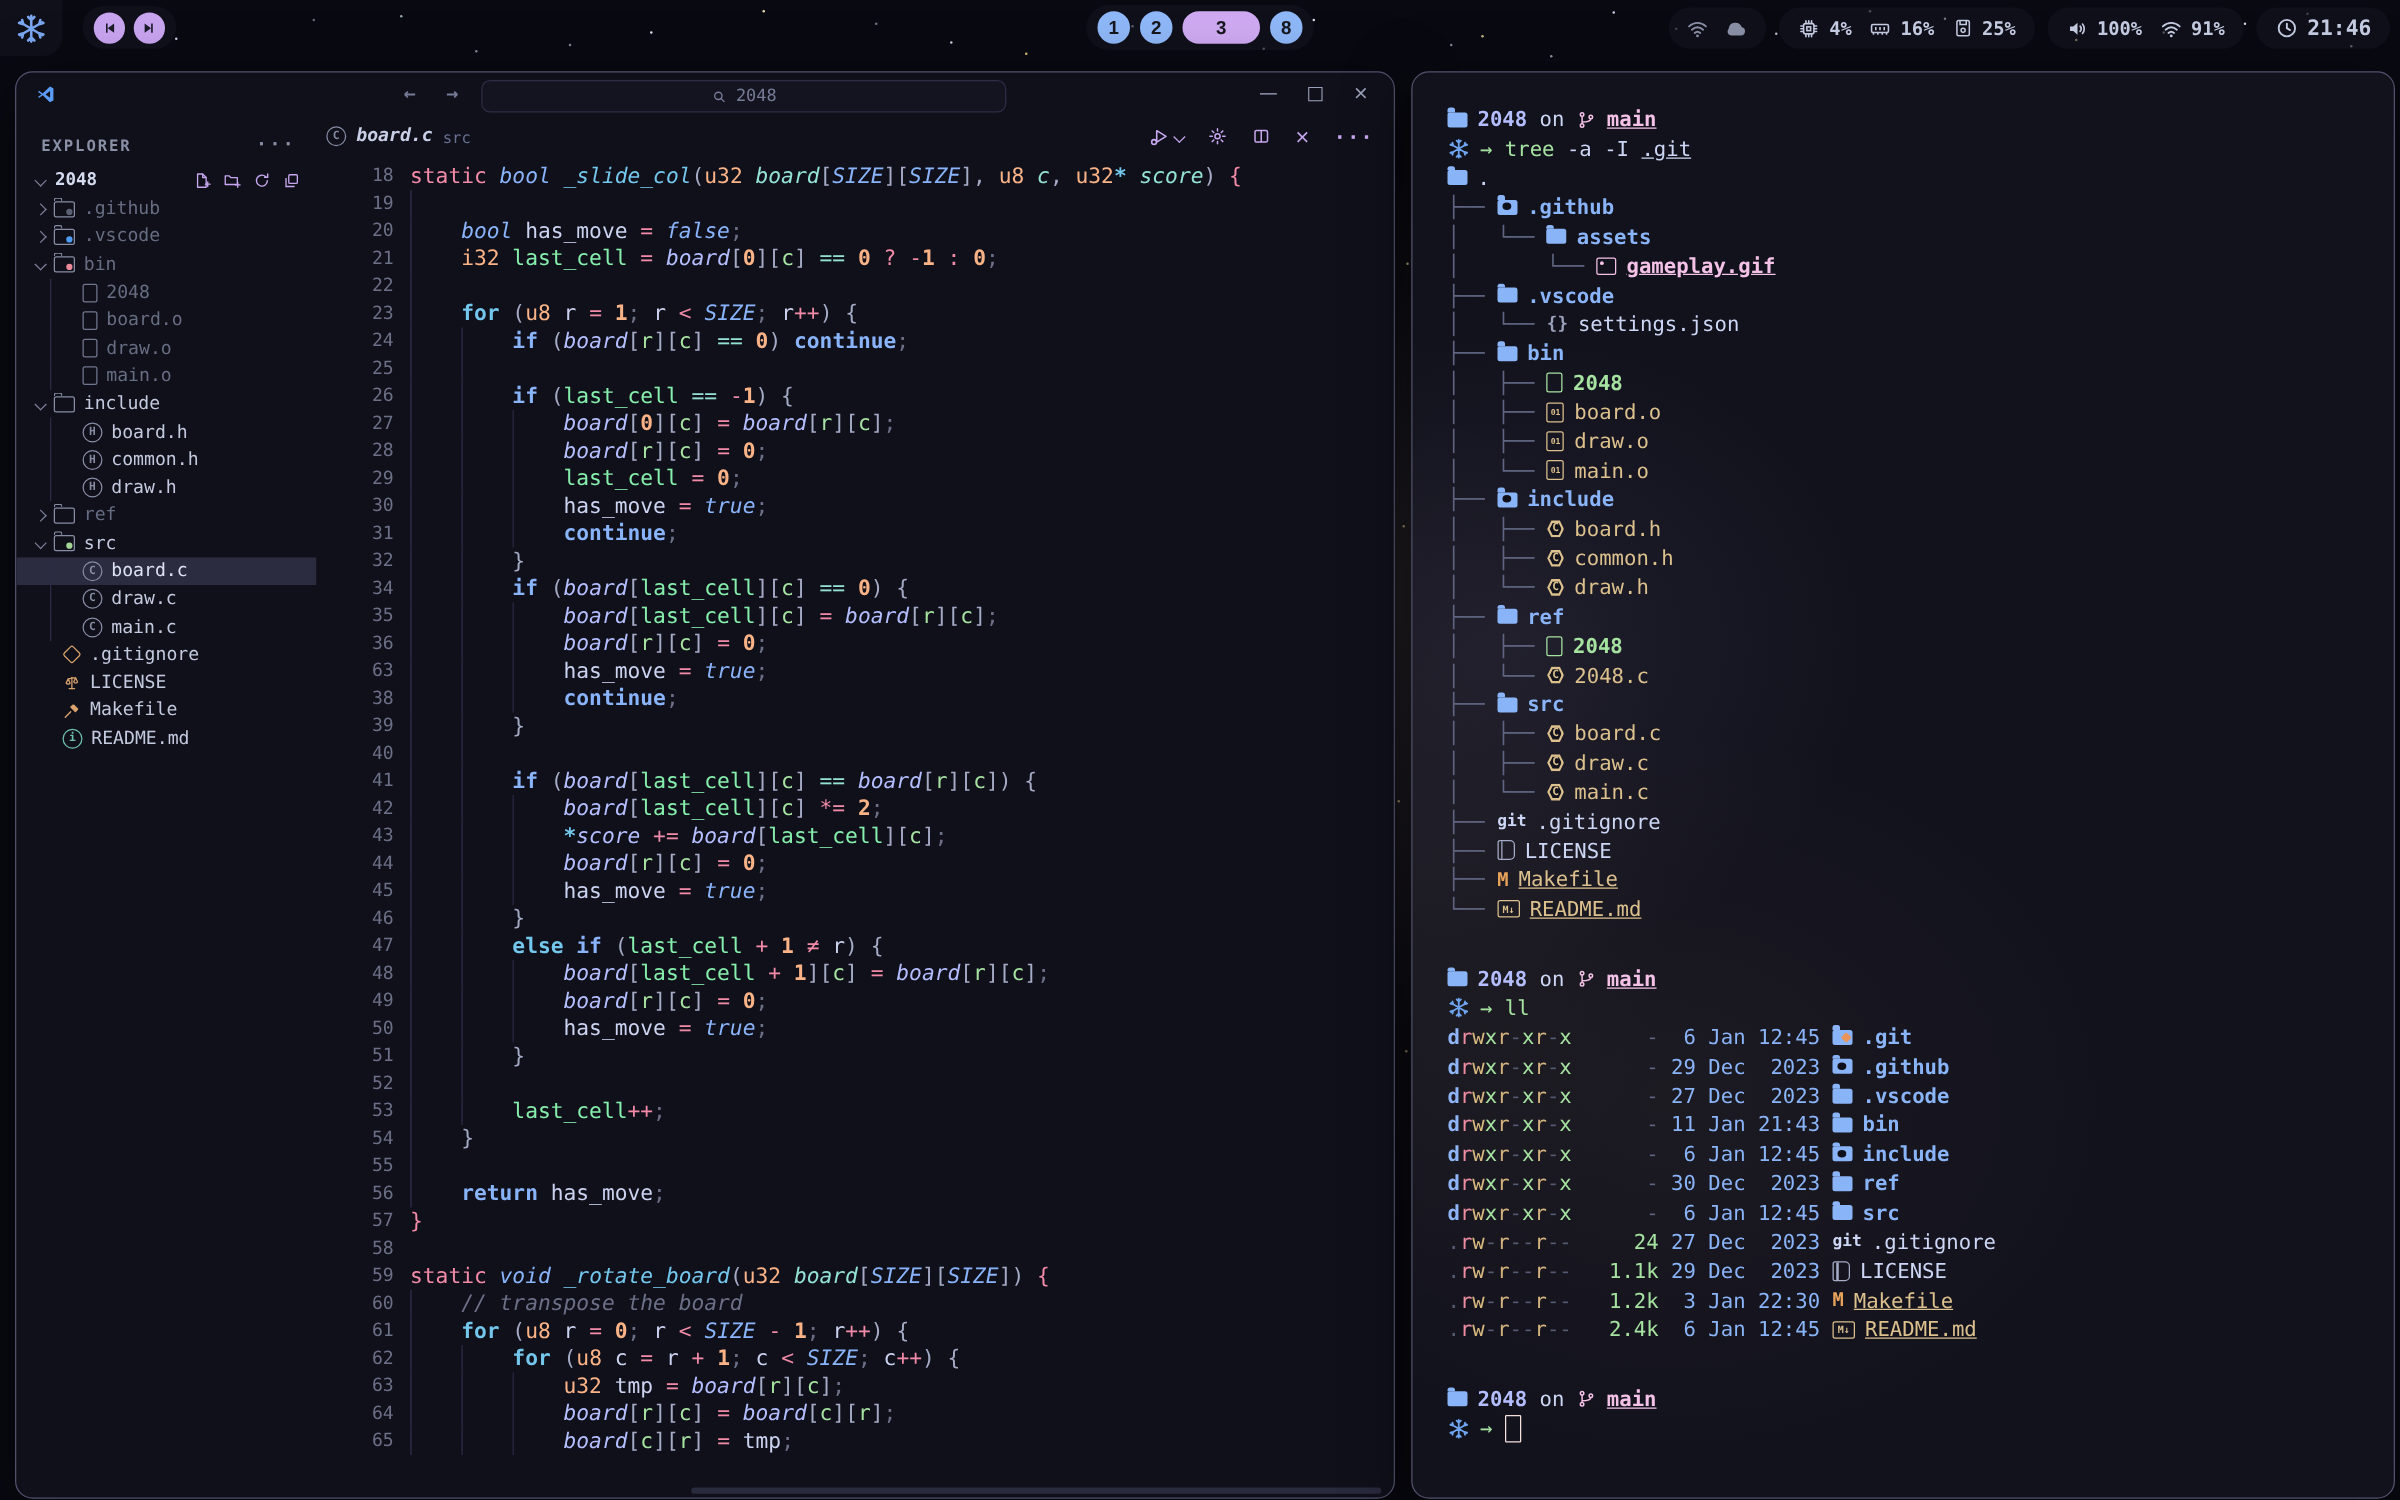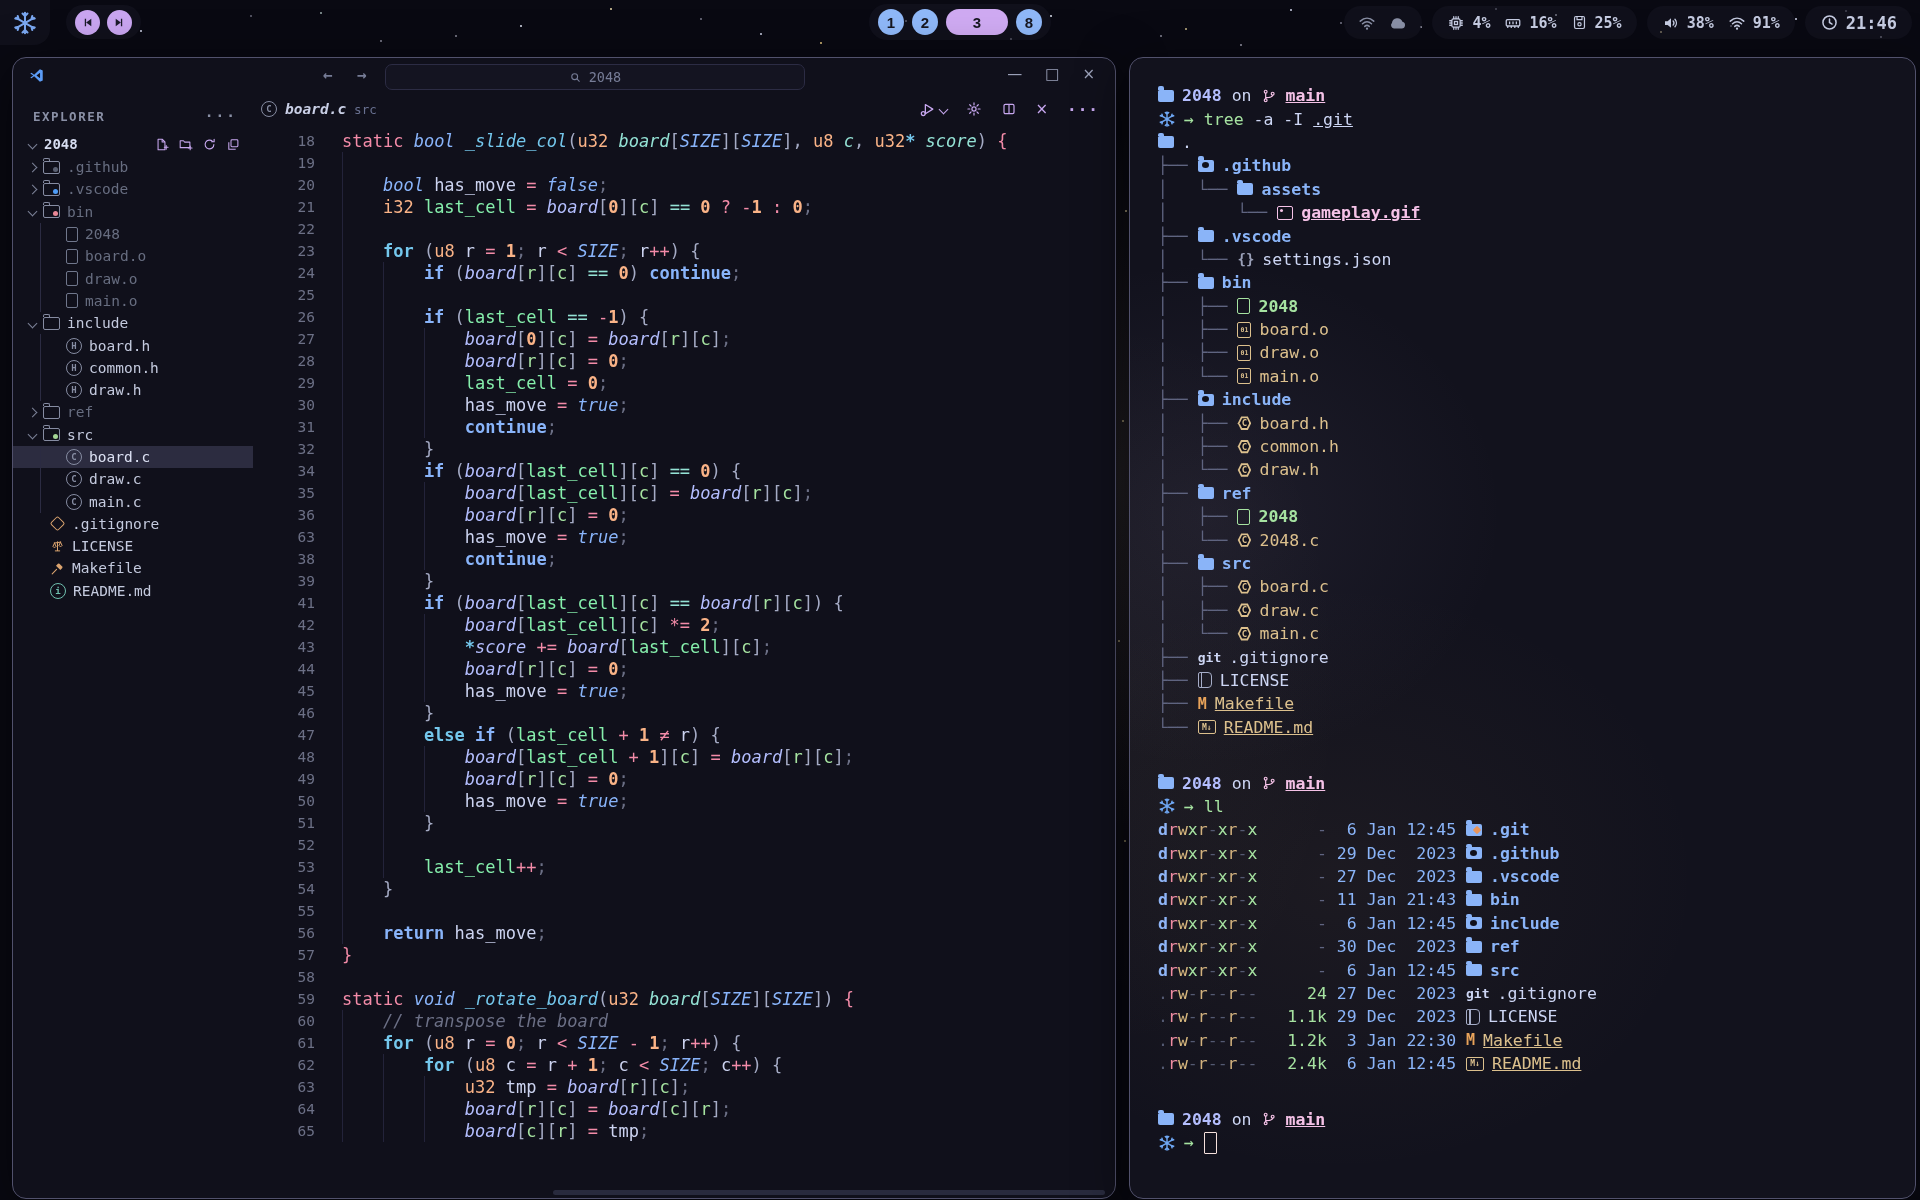--- a/index.html
+++ b/index.html
@@ -97,21 +97,21 @@
   #tab1{display:flex;align-items:center;gap:8px;margin-left:8px;cursor:pointer;}
   #tab1 .nm{font-style:italic;font-size:14.5px;color:#c9cfe6;}
   #tab1 .pth{font-size:12.5px;color:#687090;}
   #tabacts{margin-left:auto;display:flex;gap:19px;margin-right:16px;color:#c7a7ef;align-items:center;}
   #tabacts span{cursor:pointer;display:flex;align-items:center;}
   #tabacts .x{font-size:15px;font-family:"DejaVu Sans",sans-serif;}
   #tabacts .dots{letter-spacing:1px;font-weight:bold;}
   #code{flex:1;padding-top:6px;position:relative;}
   .cl{display:flex;height:22px;line-height:22px;font-size:17px;white-space:pre;}
   .ln{width:62px;text-align:right;color:#6c7086;font-size:14.5px;flex:none;}
-  .ct{margin-left:27px;}
+  .ct{margin-left:13px;}
   .ind{display:inline-block;width:4ch;height:22px;vertical-align:top;
        background:linear-gradient(90deg,#23233a 1.2px,transparent 1.2px);}
   .pk{color:#f38ba8;}  .bl{color:#89b4fa;font-weight:bold;}
   .bli{color:#89b4fa;font-style:italic;} .cy{color:#74c7ec;font-weight:bold;}
   .cyi{color:#74c7ec;font-style:italic;} .or{color:#fab387;}
   .nm{color:#fab387;font-weight:bold;}   .tl{color:#94e2d5;}
   .tli{color:#94e2d5;font-style:italic;} .bd{color:#b4befe;font-style:italic;}
   .rs{color:#86efac;} .gr{color:#a6e3a1;} .wh{color:#ccd3f0;}
   .pu{color:#a5abc5;} .sc{color:#6c7086;} .cm{color:#6c7086;font-style:italic;}
   #hscroll{position:absolute;left:300px;right:10px;bottom:3px;height:5px;border-radius:3px;
@@ -319,21 +319,21 @@
           <span>25%</span>
         </span>
     </div>
     <div class="pill">
       <span class="statitem">
           <span class="sicon">
             <svg class="ic" width="18" height="18">
               <use href="#volic"></use>
             </svg>
           </span>
-          <span>38%</span>
+          <span>100%</span>
         </span>
       <span class="statitem">
           <span class="sicon">
             <svg class="ic" width="18" height="18">
               <use href="#wifiic"></use>
             </svg>
           </span>
           <span>91%</span>
         </span>
     </div>
@@ -564,20 +564,21 @@
             <div class="cl"><span class="ln">29</span><span class="ct"><span class="ind"></span><span class="ind"></span><span class="ind"></span><span class="rs">last_cell </span><span class="pk">= </span><span class="nm">0</span><span class="sc">;</span></span></div>
             <div class="cl"><span class="ln">30</span><span class="ct"><span class="ind"></span><span class="ind"></span><span class="ind"></span><span class="wh">has_move </span><span class="pk">= </span><span class="bli">true</span><span class="sc">;</span></span></div>
             <div class="cl"><span class="ln">31</span><span class="ct"><span class="ind"></span><span class="ind"></span><span class="ind"></span><span class="bl">continue</span><span class="sc">;</span></span></div>
             <div class="cl"><span class="ln">32</span><span class="ct"><span class="ind"></span><span class="ind"></span><span class="pu">}</span></span></div>
             <div class="cl"><span class="ln">34</span><span class="ct"><span class="ind"></span><span class="ind"></span><span class="bl">if </span><span class="pu">(</span><span class="bd">board</span><span class="pu">[</span><span class="rs">last_cell</span><span class="pu">][</span><span class="gr">c</span><span class="pu">] </span><span class="tl">== </span><span class="nm">0</span><span class="pu">) {</span></span></div>
             <div class="cl"><span class="ln">35</span><span class="ct"><span class="ind"></span><span class="ind"></span><span class="ind"></span><span class="bd">board</span><span class="pu">[</span><span class="rs">last_cell</span><span class="pu">][</span><span class="gr">c</span><span class="pu">] </span><span class="pk">= </span><span class="bd">board</span><span class="pu">[</span><span class="gr">r</span><span class="pu">][</span><span class="gr">c</span><span class="pu">]</span><span class="sc">;</span></span></div>
             <div class="cl"><span class="ln">36</span><span class="ct"><span class="ind"></span><span class="ind"></span><span class="ind"></span><span class="bd">board</span><span class="pu">[</span><span class="gr">r</span><span class="pu">][</span><span class="gr">c</span><span class="pu">] </span><span class="pk">= </span><span class="nm">0</span><span class="sc">;</span></span></div>
             <div class="cl"><span class="ln">63</span><span class="ct"><span class="ind"></span><span class="ind"></span><span class="ind"></span><span class="wh">has_move </span><span class="pk">= </span><span class="bli">true</span><span class="sc">;</span></span></div>
             <div class="cl"><span class="ln">38</span><span class="ct"><span class="ind"></span><span class="ind"></span><span class="ind"></span><span class="bl">continue</span><span class="sc">;</span></span></div>
             <div class="cl"><span class="ln">39</span><span class="ct"><span class="ind"></span><span class="ind"></span><span class="pu">}</span></span></div>
+            <div class="cl"><span class="ln">40</span><span class="ct"><span class="ind"></span><span class="ind"></span></span></div>
             <div class="cl"><span class="ln">41</span><span class="ct"><span class="ind"></span><span class="ind"></span><span class="bl">if </span><span class="pu">(</span><span class="bd">board</span><span class="pu">[</span><span class="rs">last_cell</span><span class="pu">][</span><span class="gr">c</span><span class="pu">] </span><span class="tl">== </span><span class="bd">board</span><span class="pu">[</span><span class="gr">r</span><span class="pu">][</span><span class="gr">c</span><span class="pu">]) {</span></span></div>
             <div class="cl"><span class="ln">42</span><span class="ct"><span class="ind"></span><span class="ind"></span><span class="ind"></span><span class="bd">board</span><span class="pu">[</span><span class="rs">last_cell</span><span class="pu">][</span><span class="gr">c</span><span class="pu">] </span><span class="pk">*= </span><span class="nm">2</span><span class="sc">;</span></span></div>
             <div class="cl"><span class="ln">43</span><span class="ct"><span class="ind"></span><span class="ind"></span><span class="ind"></span><span class="cy">*</span><span class="bd">score </span><span class="pk">+= </span><span class="bd">board</span><span class="pu">[</span><span class="rs">last_cell</span><span class="pu">][</span><span class="gr">c</span><span class="pu">]</span><span class="sc">;</span></span></div>
             <div class="cl"><span class="ln">44</span><span class="ct"><span class="ind"></span><span class="ind"></span><span class="ind"></span><span class="bd">board</span><span class="pu">[</span><span class="gr">r</span><span class="pu">][</span><span class="gr">c</span><span class="pu">] </span><span class="pk">= </span><span class="nm">0</span><span class="sc">;</span></span></div>
             <div class="cl"><span class="ln">45</span><span class="ct"><span class="ind"></span><span class="ind"></span><span class="ind"></span><span class="wh">has_move </span><span class="pk">= </span><span class="bli">true</span><span class="sc">;</span></span></div>
             <div class="cl"><span class="ln">46</span><span class="ct"><span class="ind"></span><span class="ind"></span><span class="pu">}</span></span></div>
             <div class="cl"><span class="ln">47</span><span class="ct"><span class="ind"></span><span class="ind"></span><span class="cy">else </span><span class="bl">if </span><span class="pu">(</span><span class="rs">last_cell </span><span class="pk">+ </span><span class="nm">1 </span><span class="pk">≠ </span><span class="wh">r</span><span class="pu">) {</span></span></div>
             <div class="cl"><span class="ln">48</span><span class="ct"><span class="ind"></span><span class="ind"></span><span class="ind"></span><span class="bd">board</span><span class="pu">[</span><span class="rs">last_cell </span><span class="pk">+ </span><span class="nm">1</span><span class="pu">][</span><span class="gr">c</span><span class="pu">] </span><span class="pk">= </span><span class="bd">board</span><span class="pu">[</span><span class="gr">r</span><span class="pu">][</span><span class="gr">c</span><span class="pu">]</span><span class="sc">;</span></span></div>
             <div class="cl"><span class="ln">49</span><span class="ct"><span class="ind"></span><span class="ind"></span><span class="ind"></span><span class="bd">board</span><span class="pu">[</span><span class="gr">r</span><span class="pu">][</span><span class="gr">c</span><span class="pu">] </span><span class="pk">= </span><span class="nm">0</span><span class="sc">;</span></span></div>
             <div class="cl"><span class="ln">50</span><span class="ct"><span class="ind"></span><span class="ind"></span><span class="ind"></span><span class="wh">has_move </span><span class="pk">= </span><span class="bli">true</span><span class="sc">;</span></span></div>

